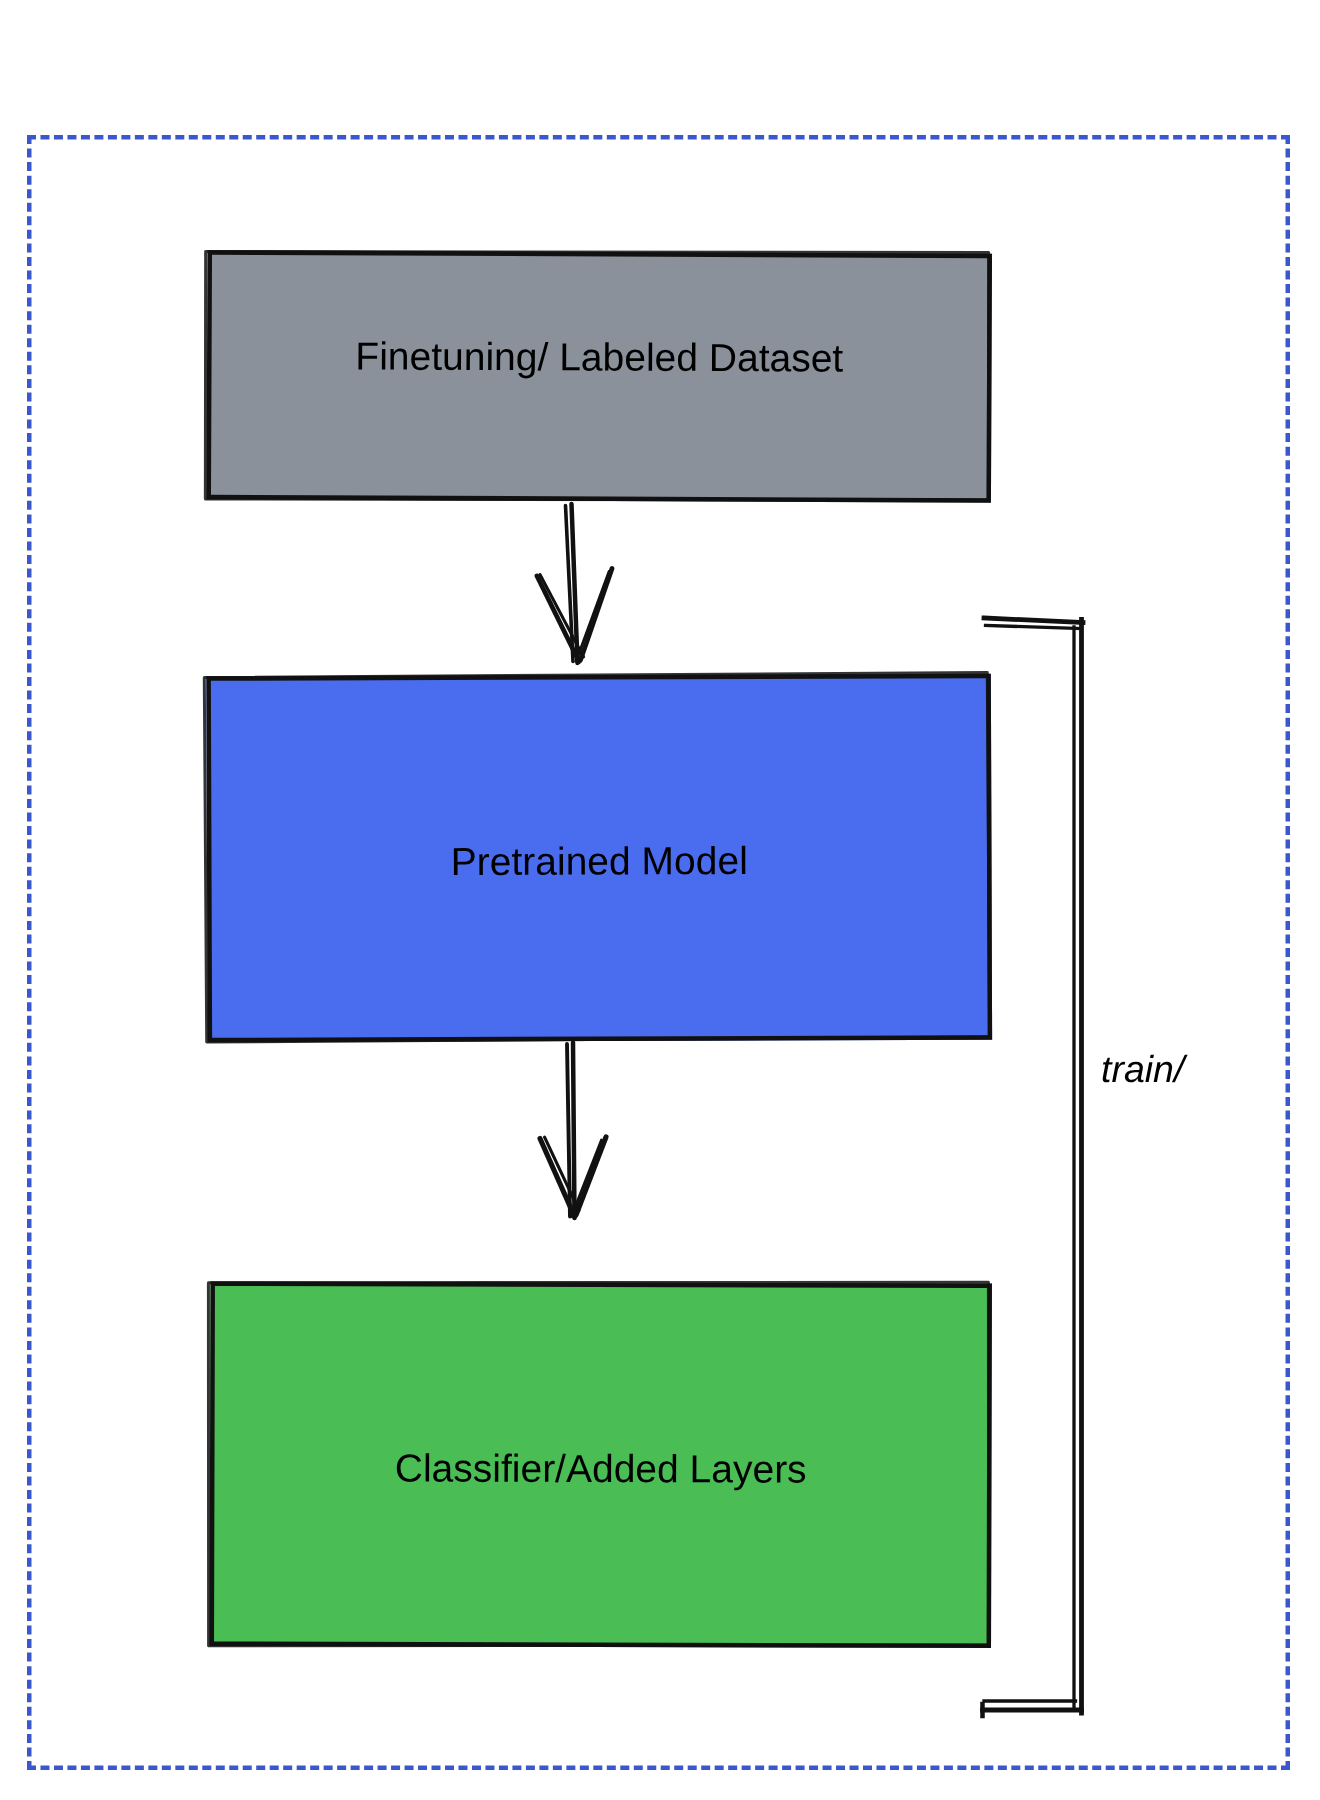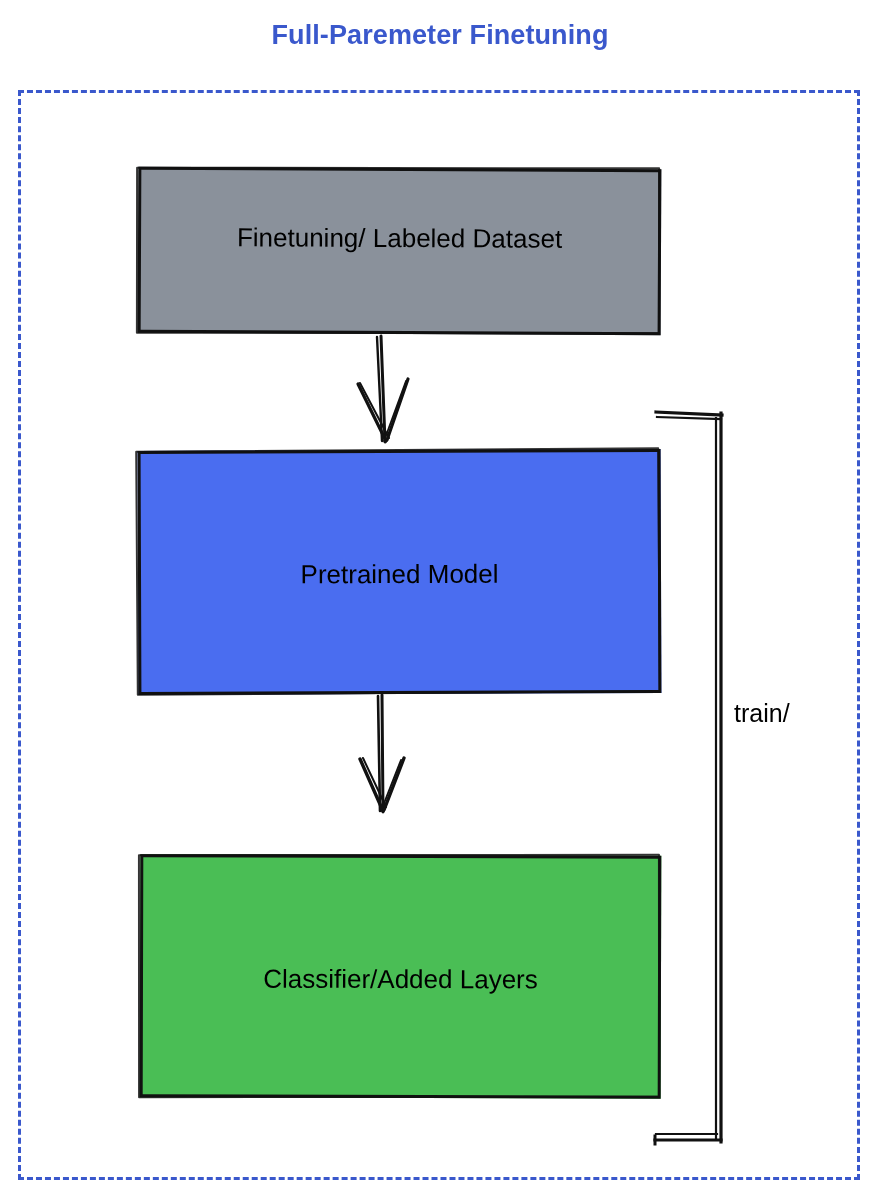--- a/index.html
+++ b/index.html
@@ -124,28 +124,28 @@
   .loop-label {
     position: absolute;
     left: 734px;
     top: 695px;
     width: 120px;
     color: #000000;
     font-size: 25px;
     line-height: 36px;
     font-family: "Liberation Sans", sans-serif;
     text-align: left;
+    font-style: italic;
   }
 </style>
 </head>
 <body>
 
 <div id="stage">
 
-  <div class="diagram-title">Full-Paremeter Finetuning</div>
 
   <div class="dashed-frame"></div>
 
   <div class="node" id="node-dataset">
     <div class="node-label">Finetuning/ Labeled Dataset</div>
   </div>
 
   <div class="node" id="node-pretrained">
     <div class="node-label">Pretrained Model</div>
   </div>

